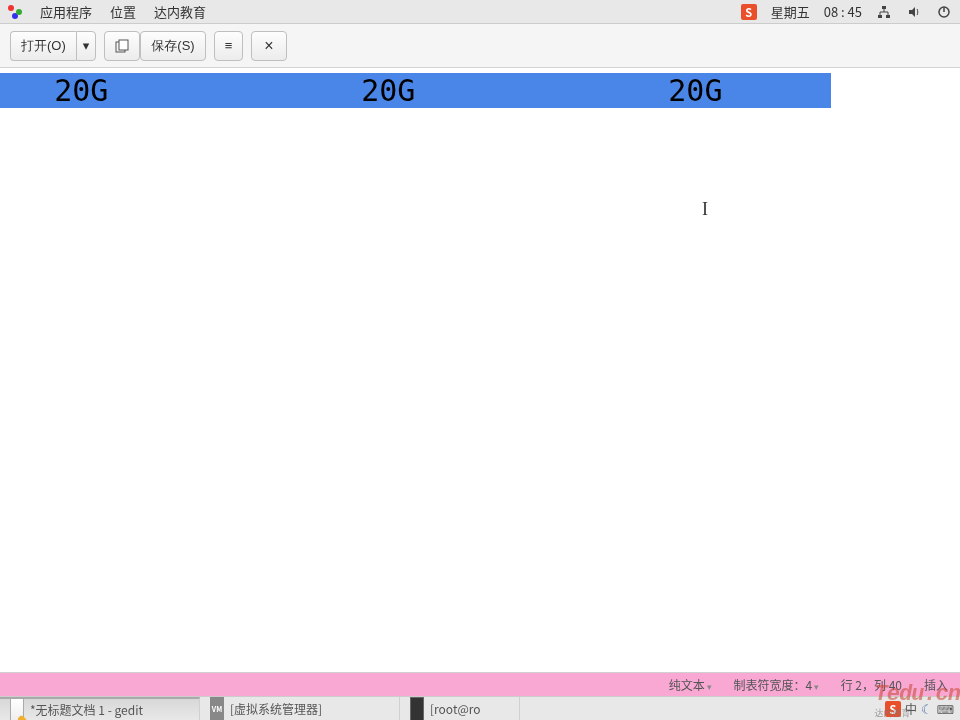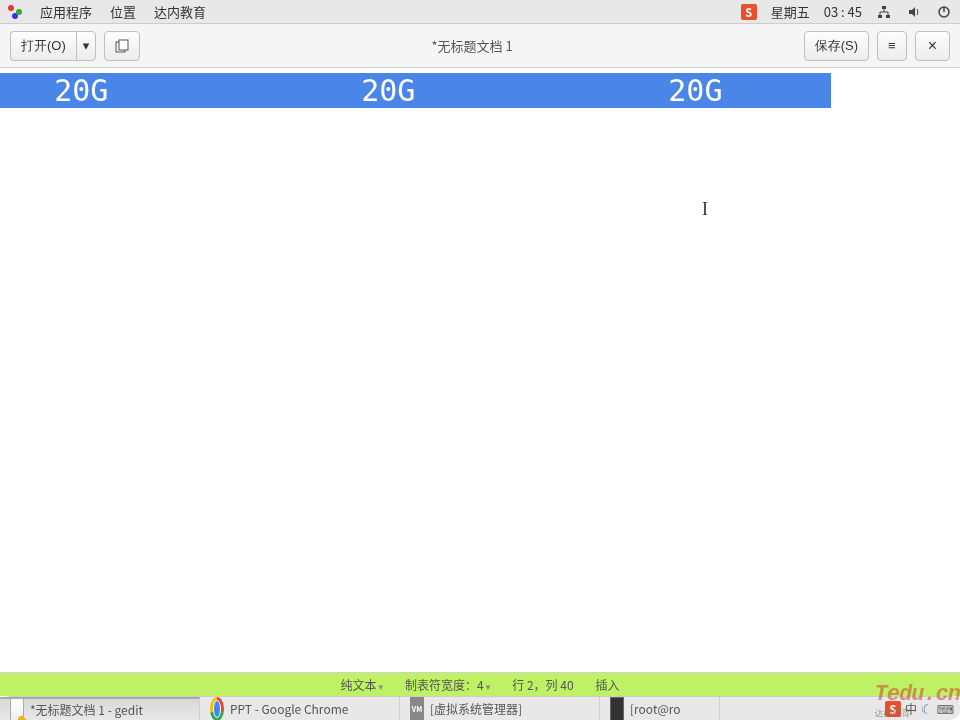--- a/index.html
+++ b/index.html
@@ -21,29 +21,29 @@
 .btn-group { display:flex; }
 .btn-group .btn:first-child { border-top-right-radius:0; border-bottom-right-radius:0; border-right:none; }
 .btn-group .btn.split { border-top-left-radius:0; border-bottom-left-radius:0; padding:0 6px; }
 .ml { margin-left:8px; }
 .doc-title { flex:1; text-align:center; color:#555; font-size:13px; }
 .close-btn { font-size:16px; padding:0 12px; }
 
 
 .editor-body { background:#fff; height:602px; font-family:"DejaVu Sans Mono","Noto Sans Mono",monospace; font-size:30px; line-height:1.55; color:#000; position:relative; }
 .line { white-space:pre; }
-.sel { background:#4a86e8; color:#ffffff; }
+.sel { background:#4a86e8; color:#000000; }
 .cursor-ibeam { position:absolute; left:702px; top:128px; width:2px; height:20px; color:#333; font-size:18px; font-family:serif; }
 
 
-.status-bar { position:absolute; bottom:24px; left:0; right:0; height:24px; background:#bef264; border-top:1px solid #d0d0d0; display:flex; align-items:center; justify-content:center; gap:22px; padding:0 12px; font-size:12px; color:#555; }
+.status-bar { position:absolute; bottom:24px; left:0; right:0; height:24px; background:#f9a8d4; border-top:1px solid #d0d0d0; display:flex; align-items:center; justify-content:flex-end; gap:22px; padding:0 12px; font-size:12px; color:#555; }
 .status-drop::after { content:" ▾"; font-size:9px; color:#888; }
 
 
-.taskbar { position:absolute; bottom:0; left:0; right:0; height:24px; background:#e8e8e8; border-top:1px solid #ccc; display:flex; align-items:center; font-size:12px; color:#555;border-radius:10px; }
+.taskbar { position:absolute; bottom:0; left:0; right:0; height:24px; background:#e8e8e8; border-top:1px solid #ccc; display:flex; align-items:center; font-size:12px; color:#555; }
 .task-item { height:100%; padding:0 10px; display:flex; align-items:center; gap:6px; border-right:1px solid #d0d0d0; min-width:200px; }
 .task-item.active { background:linear-gradient(#d8d8d8,#e8e8e8); border-top:2px solid #aaa; }
 .mini-ico { width:14px; height:24px; display:inline-block; }
 .mini-gedit { background:linear-gradient(#fff,#eee); border:1px solid #aaa; position:relative; }
 .mini-gedit::after { content:""; position:absolute; right:-2px; bottom:-2px; width:7px; height:7px; background:#f0b030; border-radius:50% 0 50% 50%; transform:rotate(45deg); }
 .mini-chrome { border-radius:50%; background:conic-gradient(#ea4335 0 120deg,#34a853 120deg 240deg,#fbbc05 240deg 360deg); position:relative; }
 .mini-chrome::after { content:""; position:absolute; inset:3px; background:#4285f4; border-radius:50%; border:1px solid #fff; }
 .mini-vm { background:#888; color:#fff; font-size:7px; display:flex; align-items:center; justify-content:center; font-weight:bold; }
 .mini-term { background:#333; border:1px solid #666; }
 .tray { margin-left:auto; display:flex; align-items:center; gap:4px; padding:0 6px; }
@@ -57,21 +57,21 @@
 <div class="top-panel">
   <div class="left-menu">
     <span class="logo-dot"></span>
     <span>应用程序</span>
     <span>位置</span>
     <span>达内教育</span>
   </div>
   <div class="right-menu">
     <span class="sg-icon">S</span>
     <span>星期五</span>
-    <span>03 : 45</span>
+    <span>08 : 45</span>
     <span class="ico">
       <svg width="14" height="14" viewBox="0 0 14 14">
           <rect x="5" y="1" width="4" height="3" fill="#444"></rect>
           <rect x="1" y="10" width="4" height="3" fill="#444"></rect>
           <rect x="9" y="10" width="4" height="3" fill="#444"></rect>
           <path d="M7 4v3M3 10V7h8v3" stroke="#444" fill="none" stroke-width="1"></path>
         </svg>
     </span>
     <span class="ico">
       <svg width="14" height="14" viewBox="0 0 14 14">
@@ -92,21 +92,20 @@
   <div class="btn-group">
     <button class="btn">打开(O)</button>
     <button class="btn split">▾</button>
   </div>
   <button class="btn ml">
     <svg width="14" height="14" viewBox="0 0 14 14">
         <rect x="1" y="3" width="9" height="10" fill="none" stroke="#555"></rect>
         <rect x="4" y="1" width="9" height="10" fill="#fff" stroke="#555"></rect>
       </svg>
   </button>
-  <div class="doc-title">*无标题文档 1</div>
   <button class="btn">保存(S)</button>
   <button class="btn ml">≡</button>
   <button class="btn ml close-btn">×</button>
 </div>
 
 <div class="editor-body">
   <div class="line"><span class="sel"><span class="gap1"></span><span>   20G              20G              20G</span><span>      </span></span></div>
   <div class="line"></div>
   <div class="line"></div>
   <span class="cursor-ibeam">I</span>
@@ -118,24 +117,20 @@
   <span>行 2，列 40</span>
   <span>插入</span>
 </div>
 
 <div class="taskbar">
   <div class="task-item active">
     <span class="mini-ico mini-gedit"></span>
     <span>*无标题文档 1 - gedit</span>
   </div>
   <div class="task-item">
-    <span class="mini-ico mini-chrome"></span>
-    <span>PPT - Google Chrome</span>
-  </div>
-  <div class="task-item">
     <span class="mini-ico mini-vm">VM</span>
     <span>[虚拟系统管理器]</span>
   </div>
   <div class="task-item" style="min-width:120px">
     <span class="mini-ico mini-term"></span>
     <span>[root@ro</span>
   </div>
   <div class="tray">
     <span class="sg-icon">S</span>
     <span>中</span>

